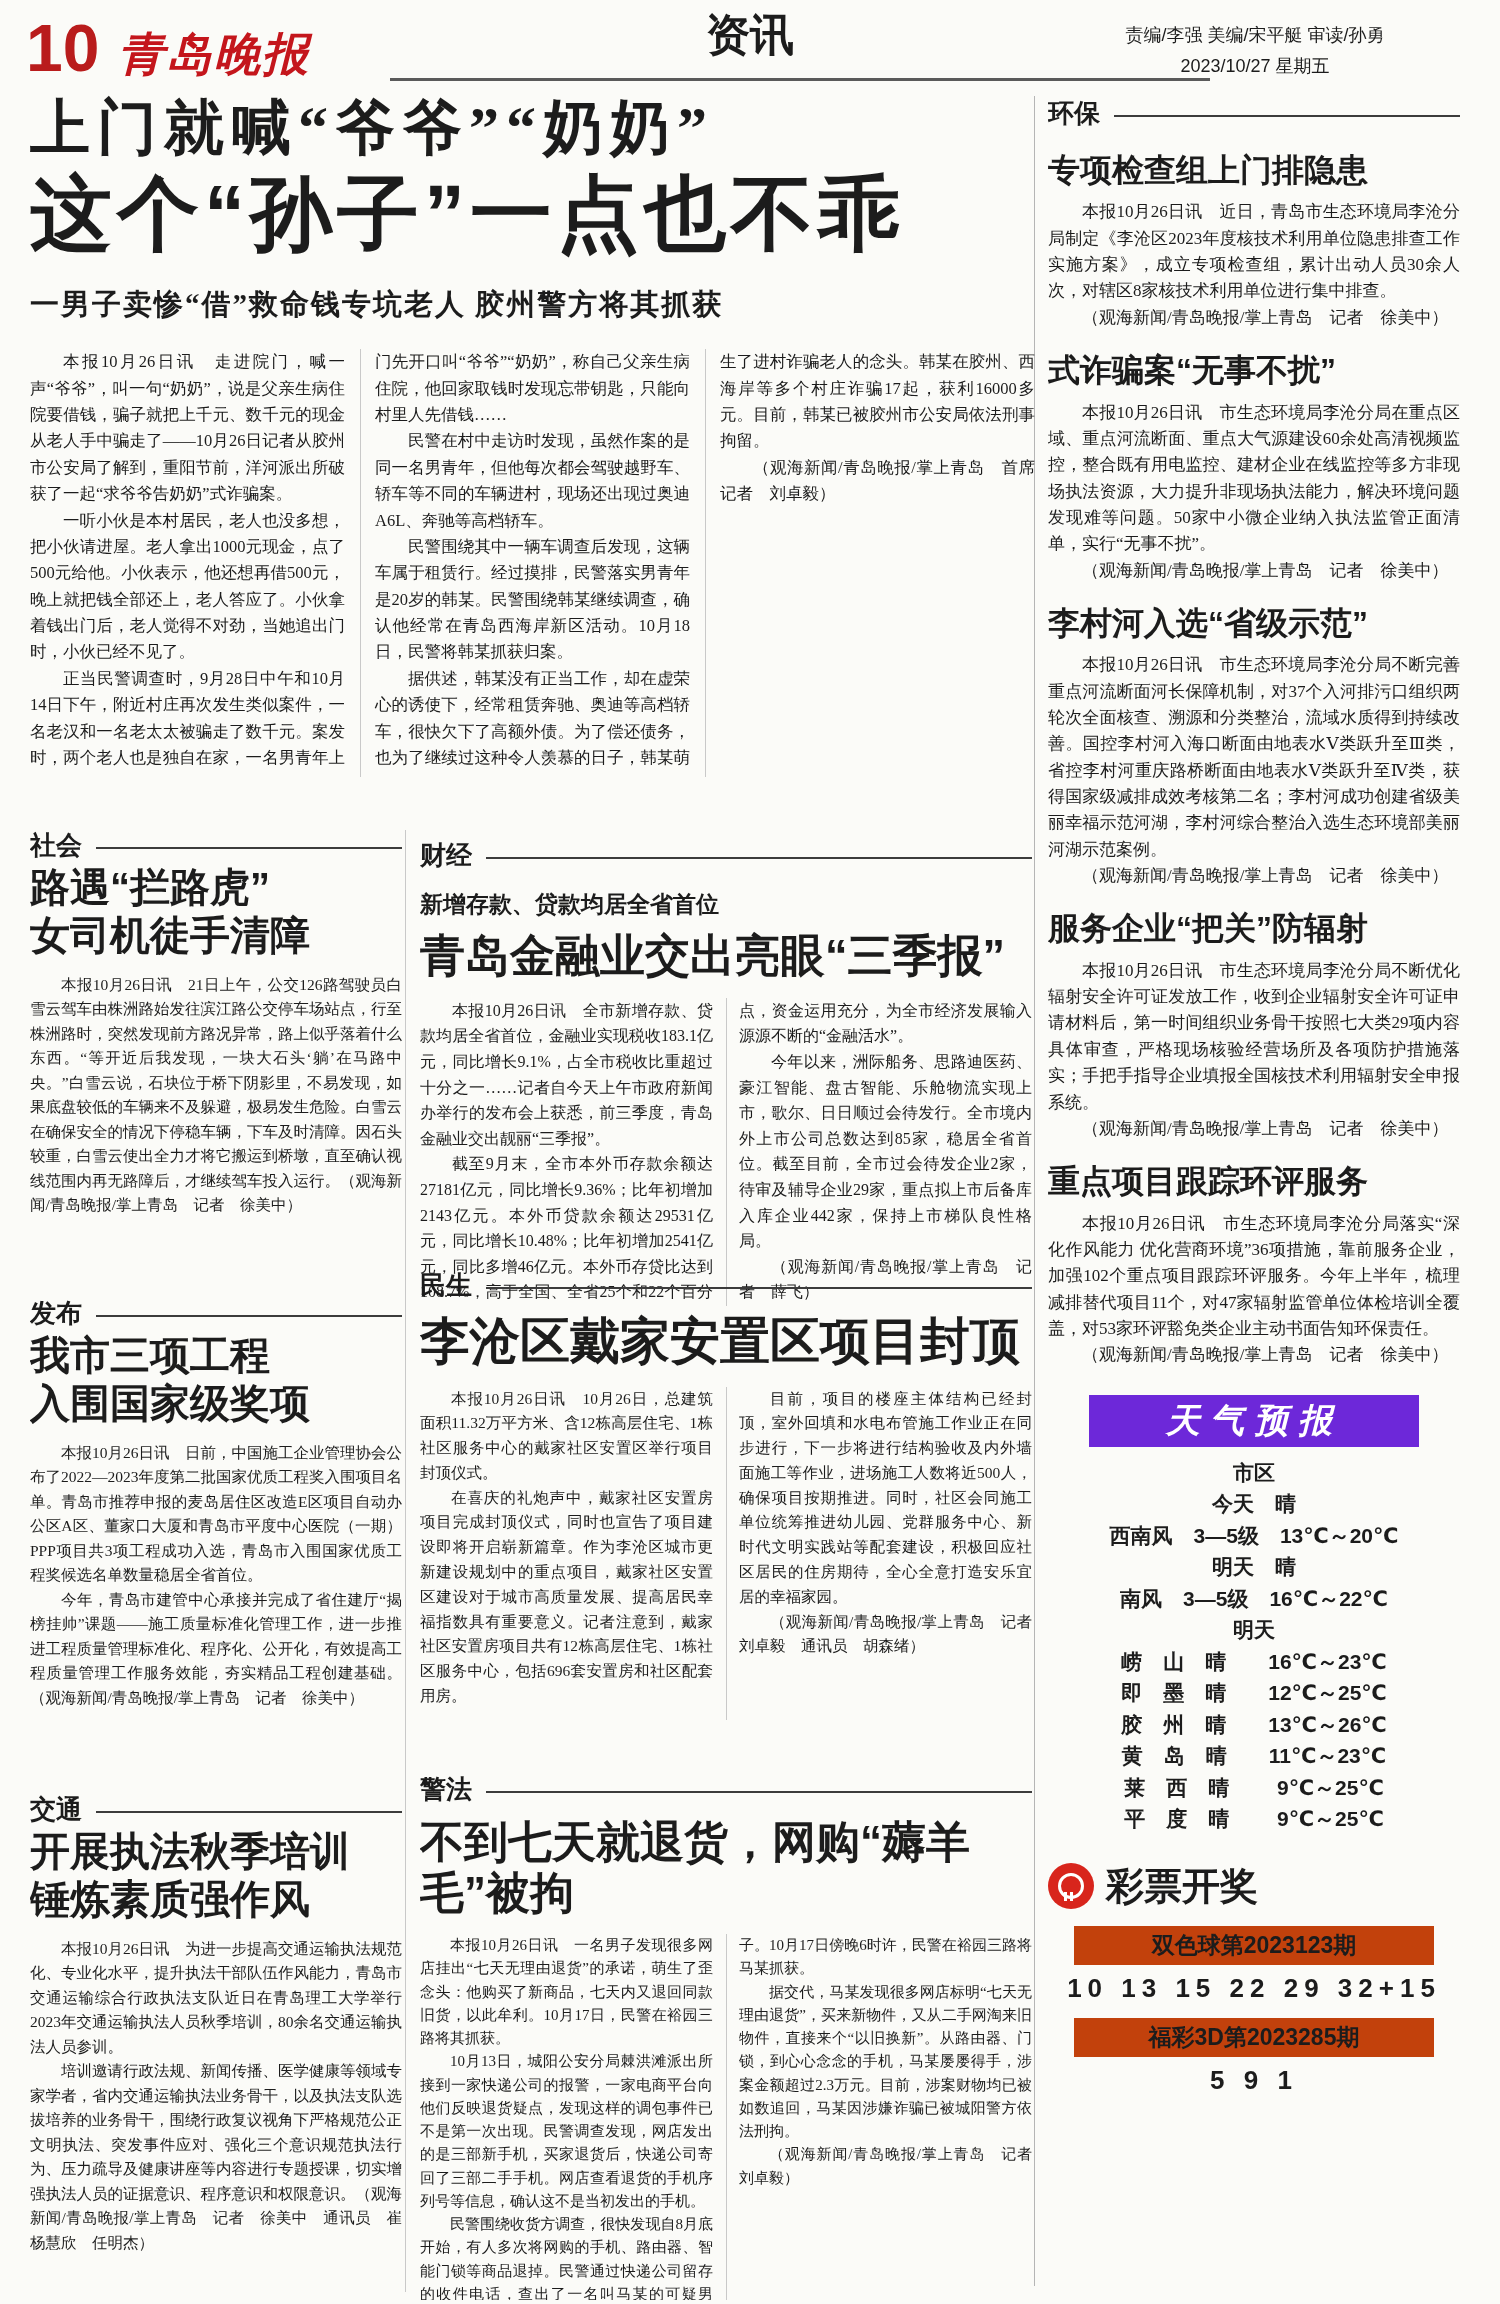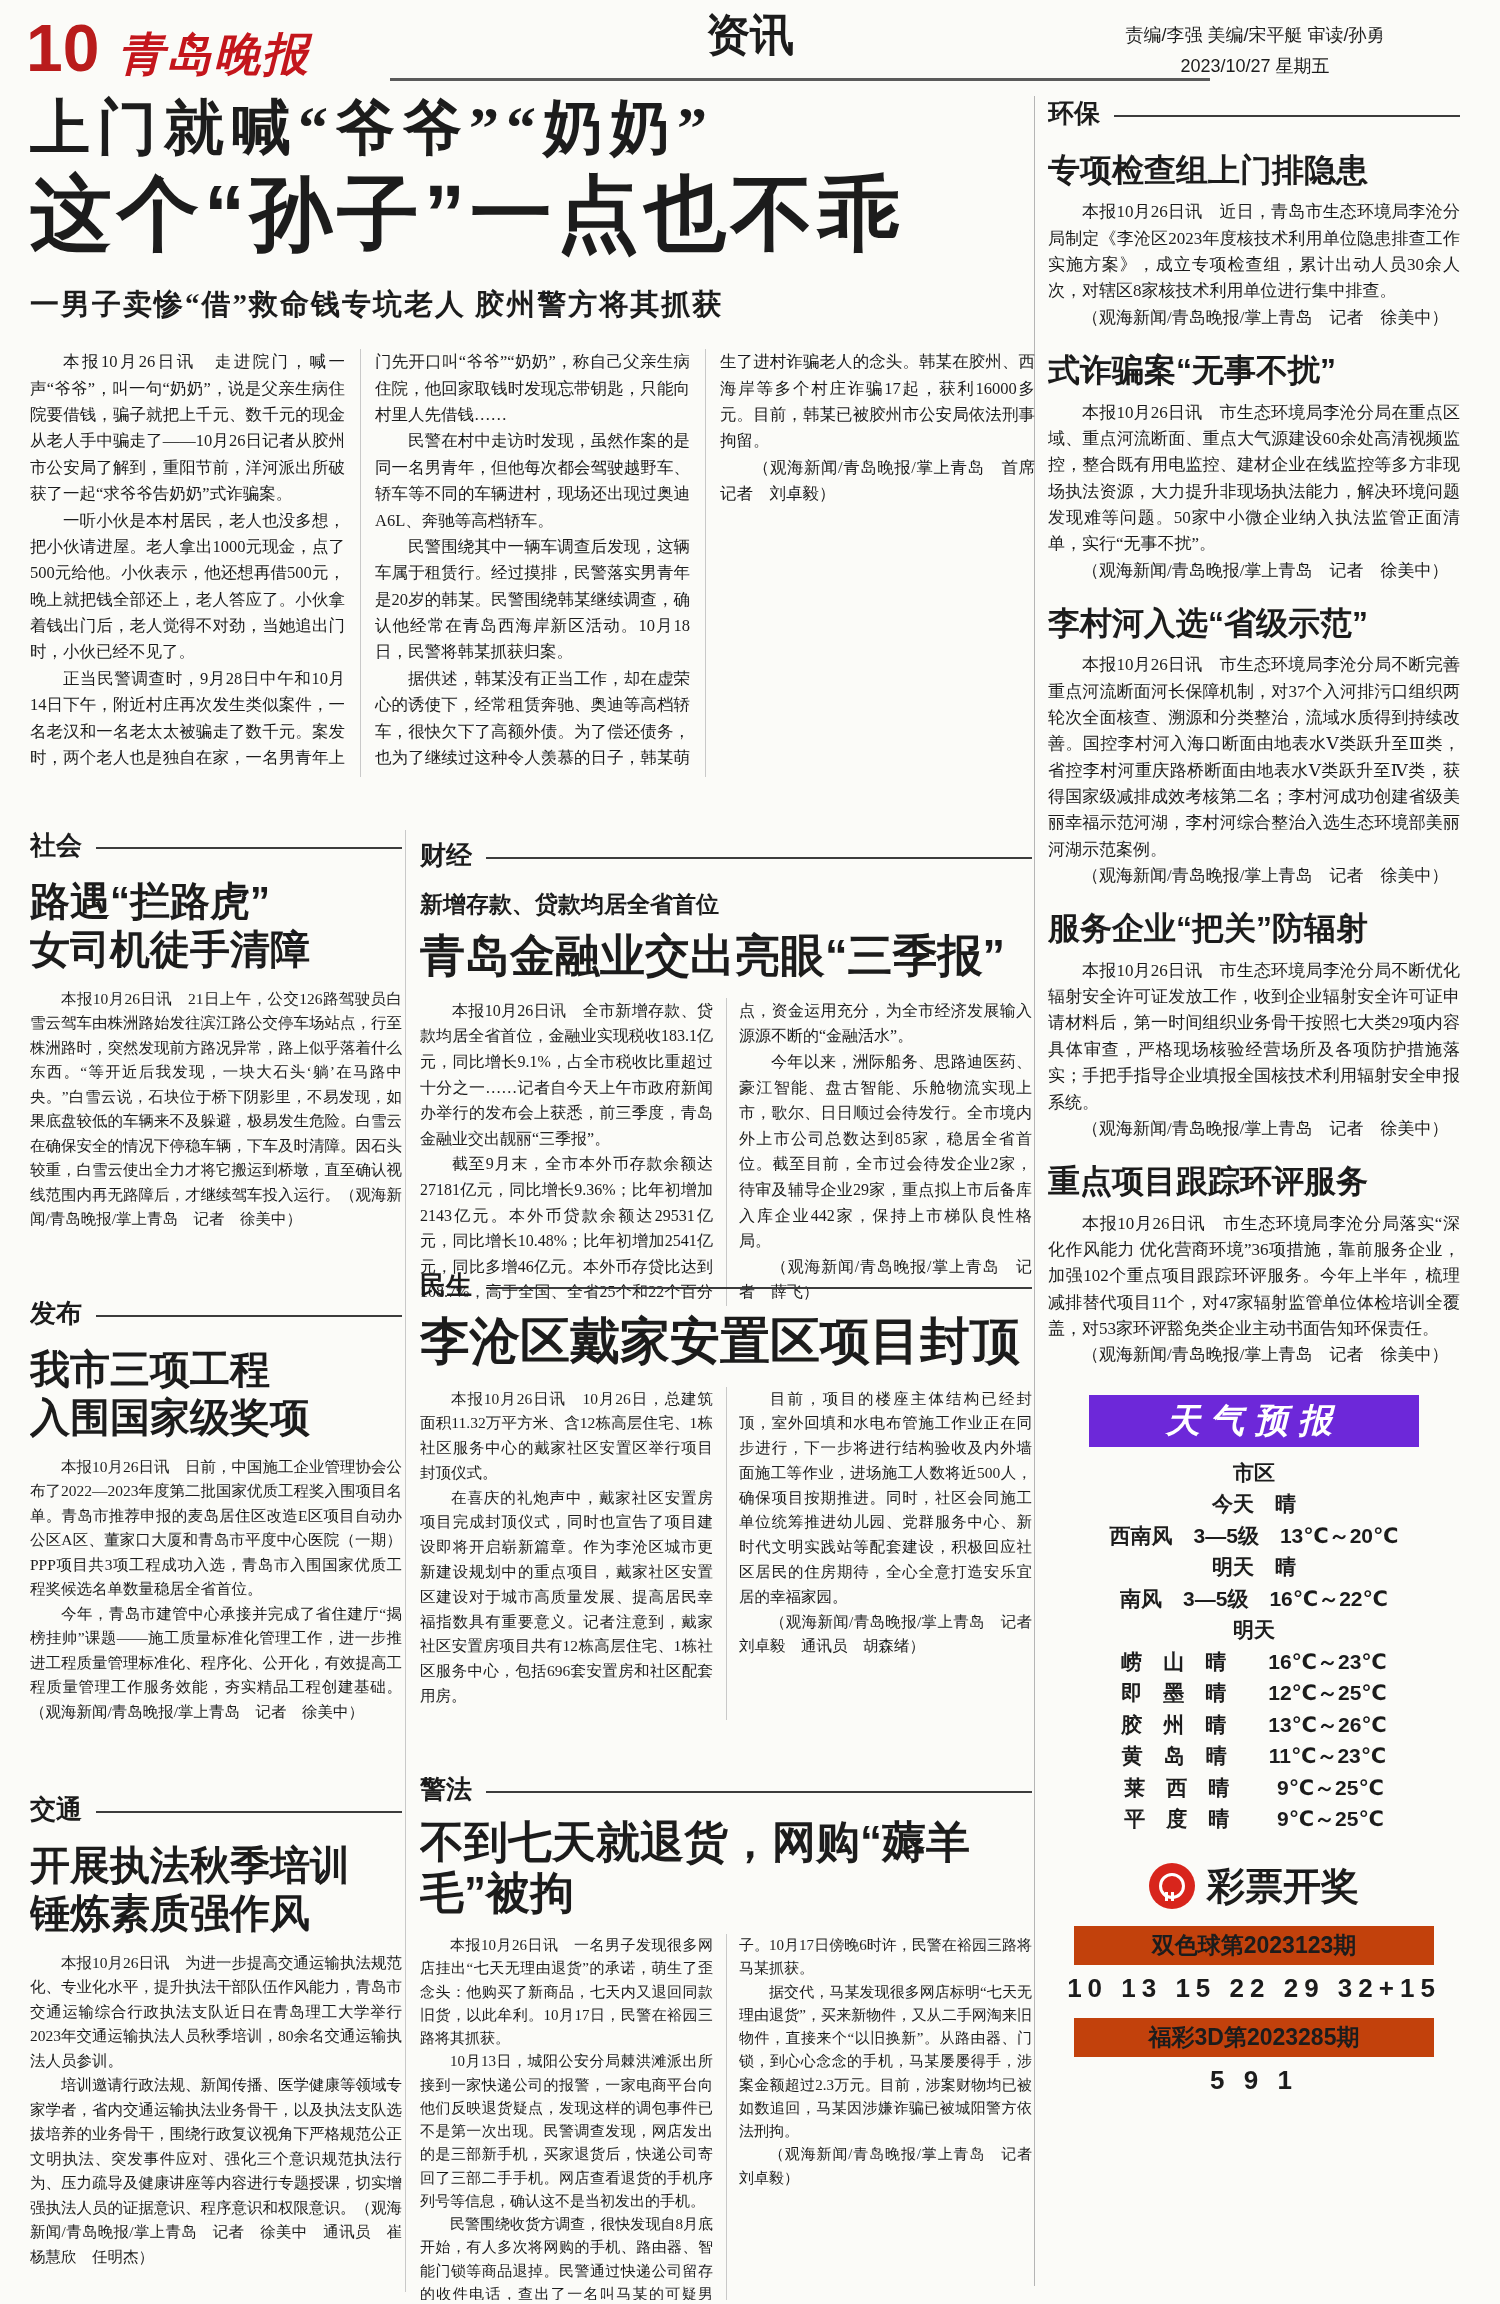--- a/index.html
+++ b/index.html
@@ -29,21 +29,21 @@
              font-size:16.5px;line-height:1.6;text-align:justify;overflow:hidden;}
   .lead-body p{margin:0;text-indent:2em;}
 
   
   .sec-label{display:flex;align-items:center;gap:14px;font-size:26px;font-weight:700;
              font-family:"Liberation Sans","DejaVu Sans",sans-serif;}
   .sec-label .rule{flex:1;height:2px;background:#3c3c3c;margin-top:5px;}
 
   
   .railsec{left:30px;width:372px;overflow:hidden;}
-  .rail-title{font-size:40px;line-height:1.2;font-weight:800;margin-top:14px;}
+  .rail-title{font-size:40px;line-height:1.2;font-weight:800;}
   .rail-body{margin-top:14px;font-size:15.5px;line-height:1.58;text-align:justify;overflow:hidden;}
   .rail-body p{margin:0;text-indent:2em;}
 
   
   .midsec{left:420px;width:612px;overflow:hidden;}
   .kicker{font-size:23px;font-weight:700;margin-top:16px;
           font-family:"Liberation Sans","DejaVu Sans",sans-serif;}
   .mid-title{font-weight:900;line-height:1.15;margin-top:10px;}
   .mid-body{margin-top:16px;column-count:2;column-gap:26px;column-rule:1px solid #c9c9c9;
             column-fill:auto;font-size:16px;line-height:1.6;text-align:justify;overflow:hidden;}
@@ -60,21 +60,21 @@
   .weather{margin-top:26px;text-align:center;}
   .weather-banner{margin:0 auto;width:330px;height:52px;background:#6d28d9;color:#fff;
                   font-size:34px;font-weight:700;font-style:italic;letter-spacing:10px;
                   display:flex;align-items:center;justify-content:center;}
   .weather-lines{margin-top:10px;font-weight:700;font-size:21px;line-height:1.5;
                  font-family:"Liberation Sans","DejaVu Sans",sans-serif;}
   .weather-lines p{margin:0;}
 
   
   .lottery{margin-top:26px;text-align:center;}
-  .lotto-head{display:flex;align-items:center;justify-content:center;gap:12px;}
+  .lotto-head{display:flex;align-items:center;gap:12px;}
   .lotto-icon{width:46px;height:46px;border-radius:50%;background:#d8251c;
               display:inline-flex;align-items:center;justify-content:center;}
   .lotto-icon .ring{width:20px;height:20px;border:3px solid #fff;border-radius:50%;
                     position:relative;display:block;}
   .lotto-icon .ring::after{content:"";position:absolute;left:3px;top:16px;width:3px;height:9px;
                     background:#fff;box-shadow:6px 0 0 #fff;}
   .lotto-title{font-size:38px;font-weight:900;
                font-family:"Liberation Sans","DejaVu Sans",sans-serif;}
   .draw-banner{margin:14px auto 0;width:360px;background:#c2410c;font-size:23px;font-weight:700;
                padding:4px 0;font-family:"Liberation Sans","DejaVu Sans",sans-serif;}

